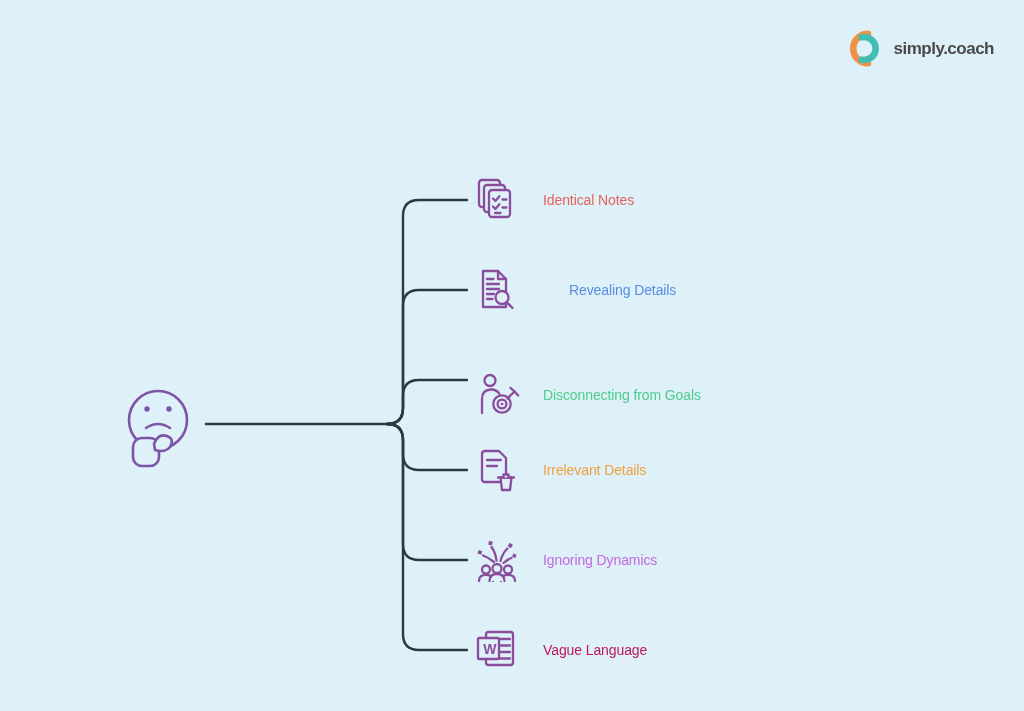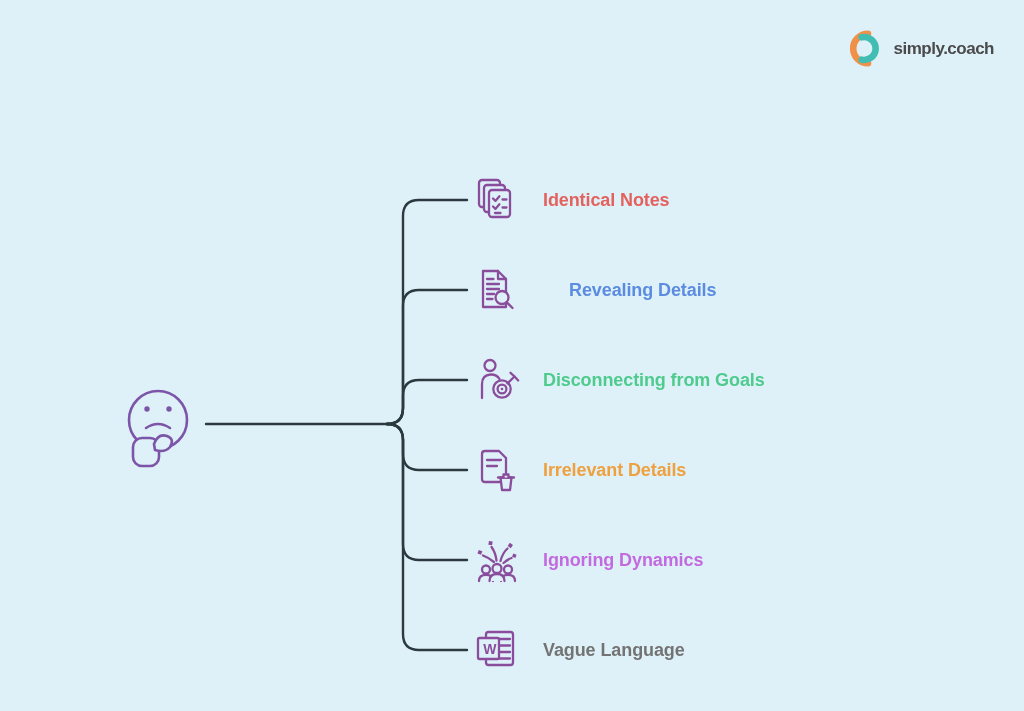--- a/index.html
+++ b/index.html
@@ -37,21 +37,21 @@
   
   .overlay{position:absolute;top:0;left:0;width:1024px;height:711px;pointer-events:none;}
   .conn{stroke:var(--line);stroke-width:2.4;fill:none;stroke-linecap:round;stroke-linejoin:round;}
   .face-stroke{stroke:var(--face_purple);stroke-width:2.6;fill:none;stroke-linecap:round;stroke-linejoin:round;}
   .face-fillbg{fill:var(--background);}
   .face-solid{fill:var(--face_purple);stroke:none;}
 
   
   .item{position:absolute;left:473px;height:52px;display:flex;align-items:center;gap:22px;}
   .item-icon{width:48px;height:48px;flex:0 0 48px;display:block;}
-  .item-label{font-size:18px;font-weight:700;white-space:nowrap;letter-spacing:-0.1px;}
+  .item-label{font-size:14px;font-weight:400;white-space:nowrap;letter-spacing:-0.1px;}
 
   
   .pi{stroke:var(--icon_purple);stroke-width:2.3;fill:none;stroke-linecap:round;stroke-linejoin:round;}
   .pi-bg{fill:var(--background);}
   .pi-solid{fill:var(--icon_purple);stroke:none;}
   .pi-letter{fill:var(--icon_purple);font-family:"Liberation Sans",sans-serif;font-weight:700;font-size:14px;}
 
   .lg-orange{stroke:var(--logo_orange);stroke-width:7.4;fill:none;stroke-linecap:round;}
   .lg-teal{stroke:var(--logo_teal);stroke-width:7.4;fill:none;stroke-linecap:round;}
 </style>
@@ -115,21 +115,21 @@
       <line class="pi" x1="14" y1="18" x2="26" y2="18"></line>
       <line class="pi" x1="14" y1="23" x2="26" y2="23"></line>
       <line class="pi" x1="14" y1="28" x2="21" y2="28"></line>
       <line class="pi" x1="14" y1="33" x2="19.5" y2="33"></line>
       <circle class="pi pi-bg" cx="29" cy="31.5" r="6.5"></circle>
       <line class="pi" x1="33.7" y1="36.2" x2="39.5" y2="42"></line>
     </svg>
     <span class="item-label" style="color: rgb(91, 140, 224);">Revealing Details</span>
   </div>
 
-  <div class="item" style="top:354px;">
+  <div class="item" style="top:369px;">
     <svg class="item-icon" viewBox="0 0 48 48">
       <circle class="pi" cx="17" cy="9.5" r="5.5"></circle>
       <path class="pi" d="M9 42 V 28 Q 9 19 17.5 18.5 Q 23.5 18.2 26.5 23"></path>
       <circle class="pi pi-bg" cx="29" cy="33" r="8.7"></circle>
       <circle class="pi" cx="29" cy="33" r="4.4"></circle>
       <circle class="pi-solid" cx="29" cy="33" r="1.3"></circle>
       <line class="pi" x1="34.5" y1="27.5" x2="41.5" y2="20.5"></line>
       <path class="pi" d="M37.5 16.8 L41.5 20.5 L45.2 24.5"></path>
     </svg>
     <span class="item-label" style="color: rgb(78, 203, 141);">Disconnecting from Goals</span>
@@ -172,16 +172,16 @@
   <div class="item" style="top:624px;">
     <svg class="item-icon" viewBox="0 0 48 48">
       <rect class="pi pi-bg" x="13" y="6" width="27" height="33" rx="2.5"></rect>
       <line class="pi" x1="16" y1="13" x2="37" y2="13"></line>
       <line class="pi" x1="16" y1="19.5" x2="37" y2="19.5"></line>
       <line class="pi" x1="16" y1="26" x2="37" y2="26"></line>
       <line class="pi" x1="16" y1="32.5" x2="37" y2="32.5"></line>
       <rect class="pi pi-bg" x="5" y="12" width="21" height="21" rx="1.5"></rect>
       <text class="pi-letter" x="10.2" y="27.5">W</text>
     </svg>
-    <span class="item-label" style="color: #737373;">Vague Language</span>
+    <span class="item-label" style="color: #be185d;">Vague Language</span>
   </div>
 
 </div>
 
 </body></html>

